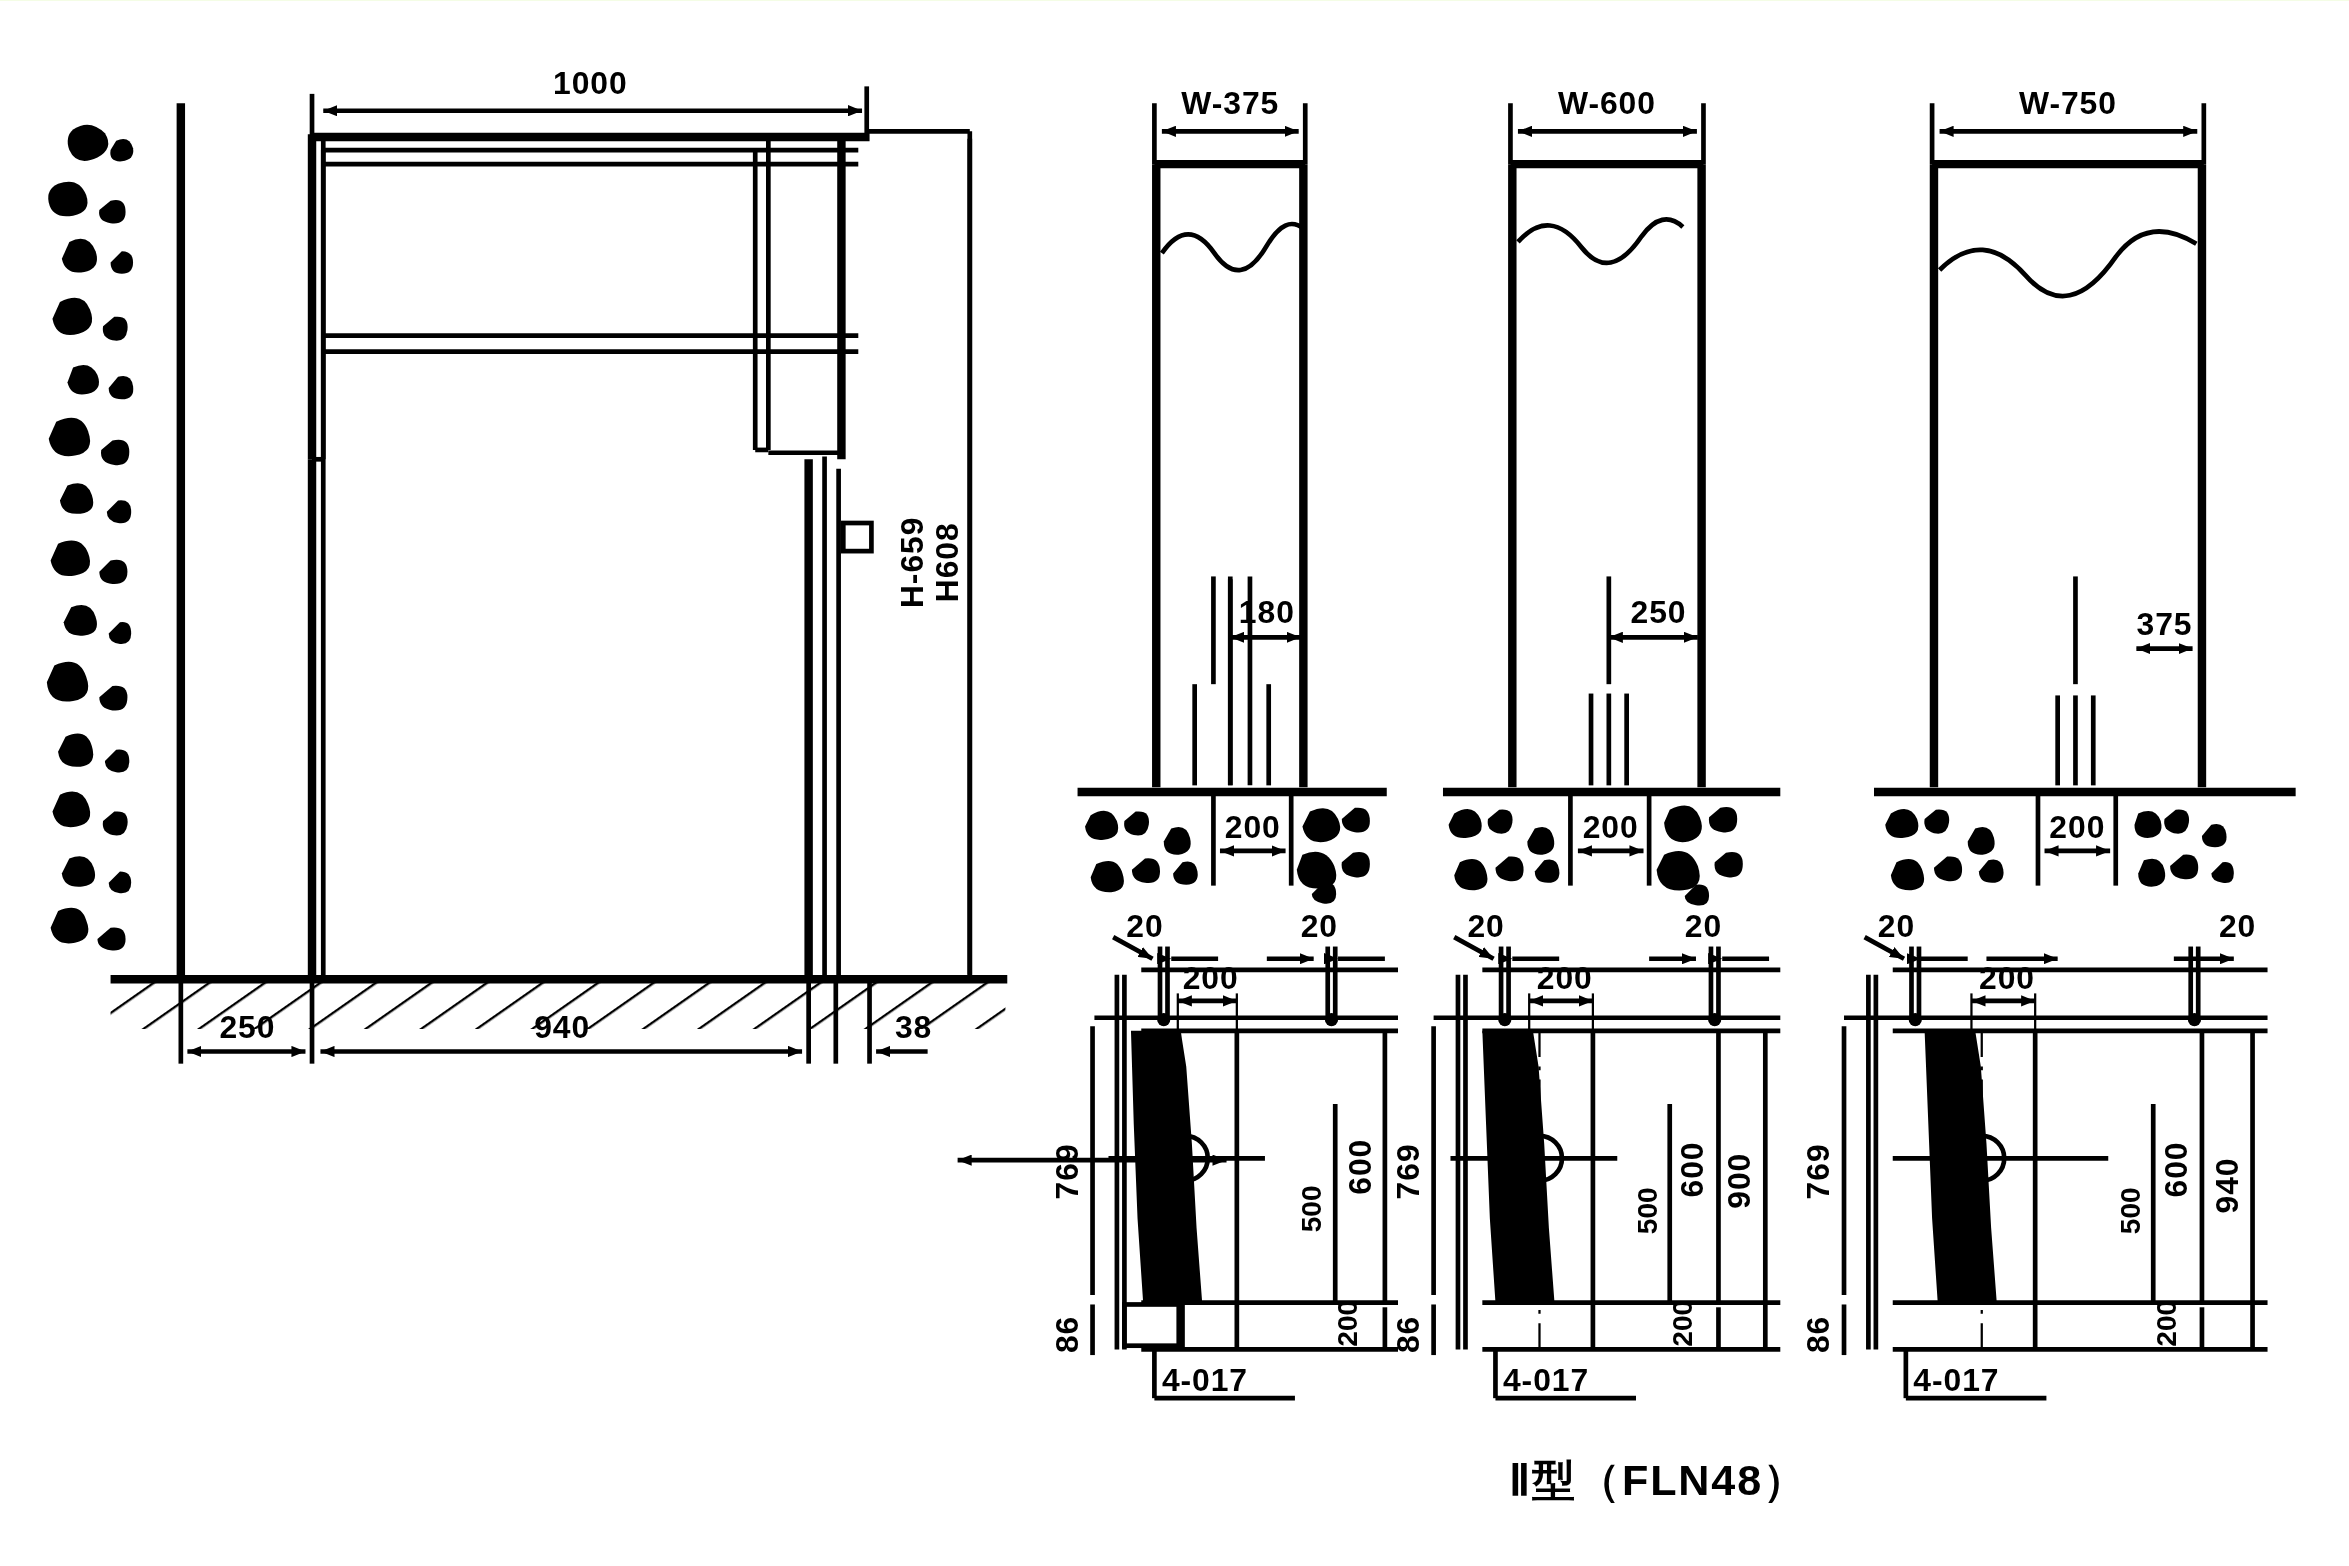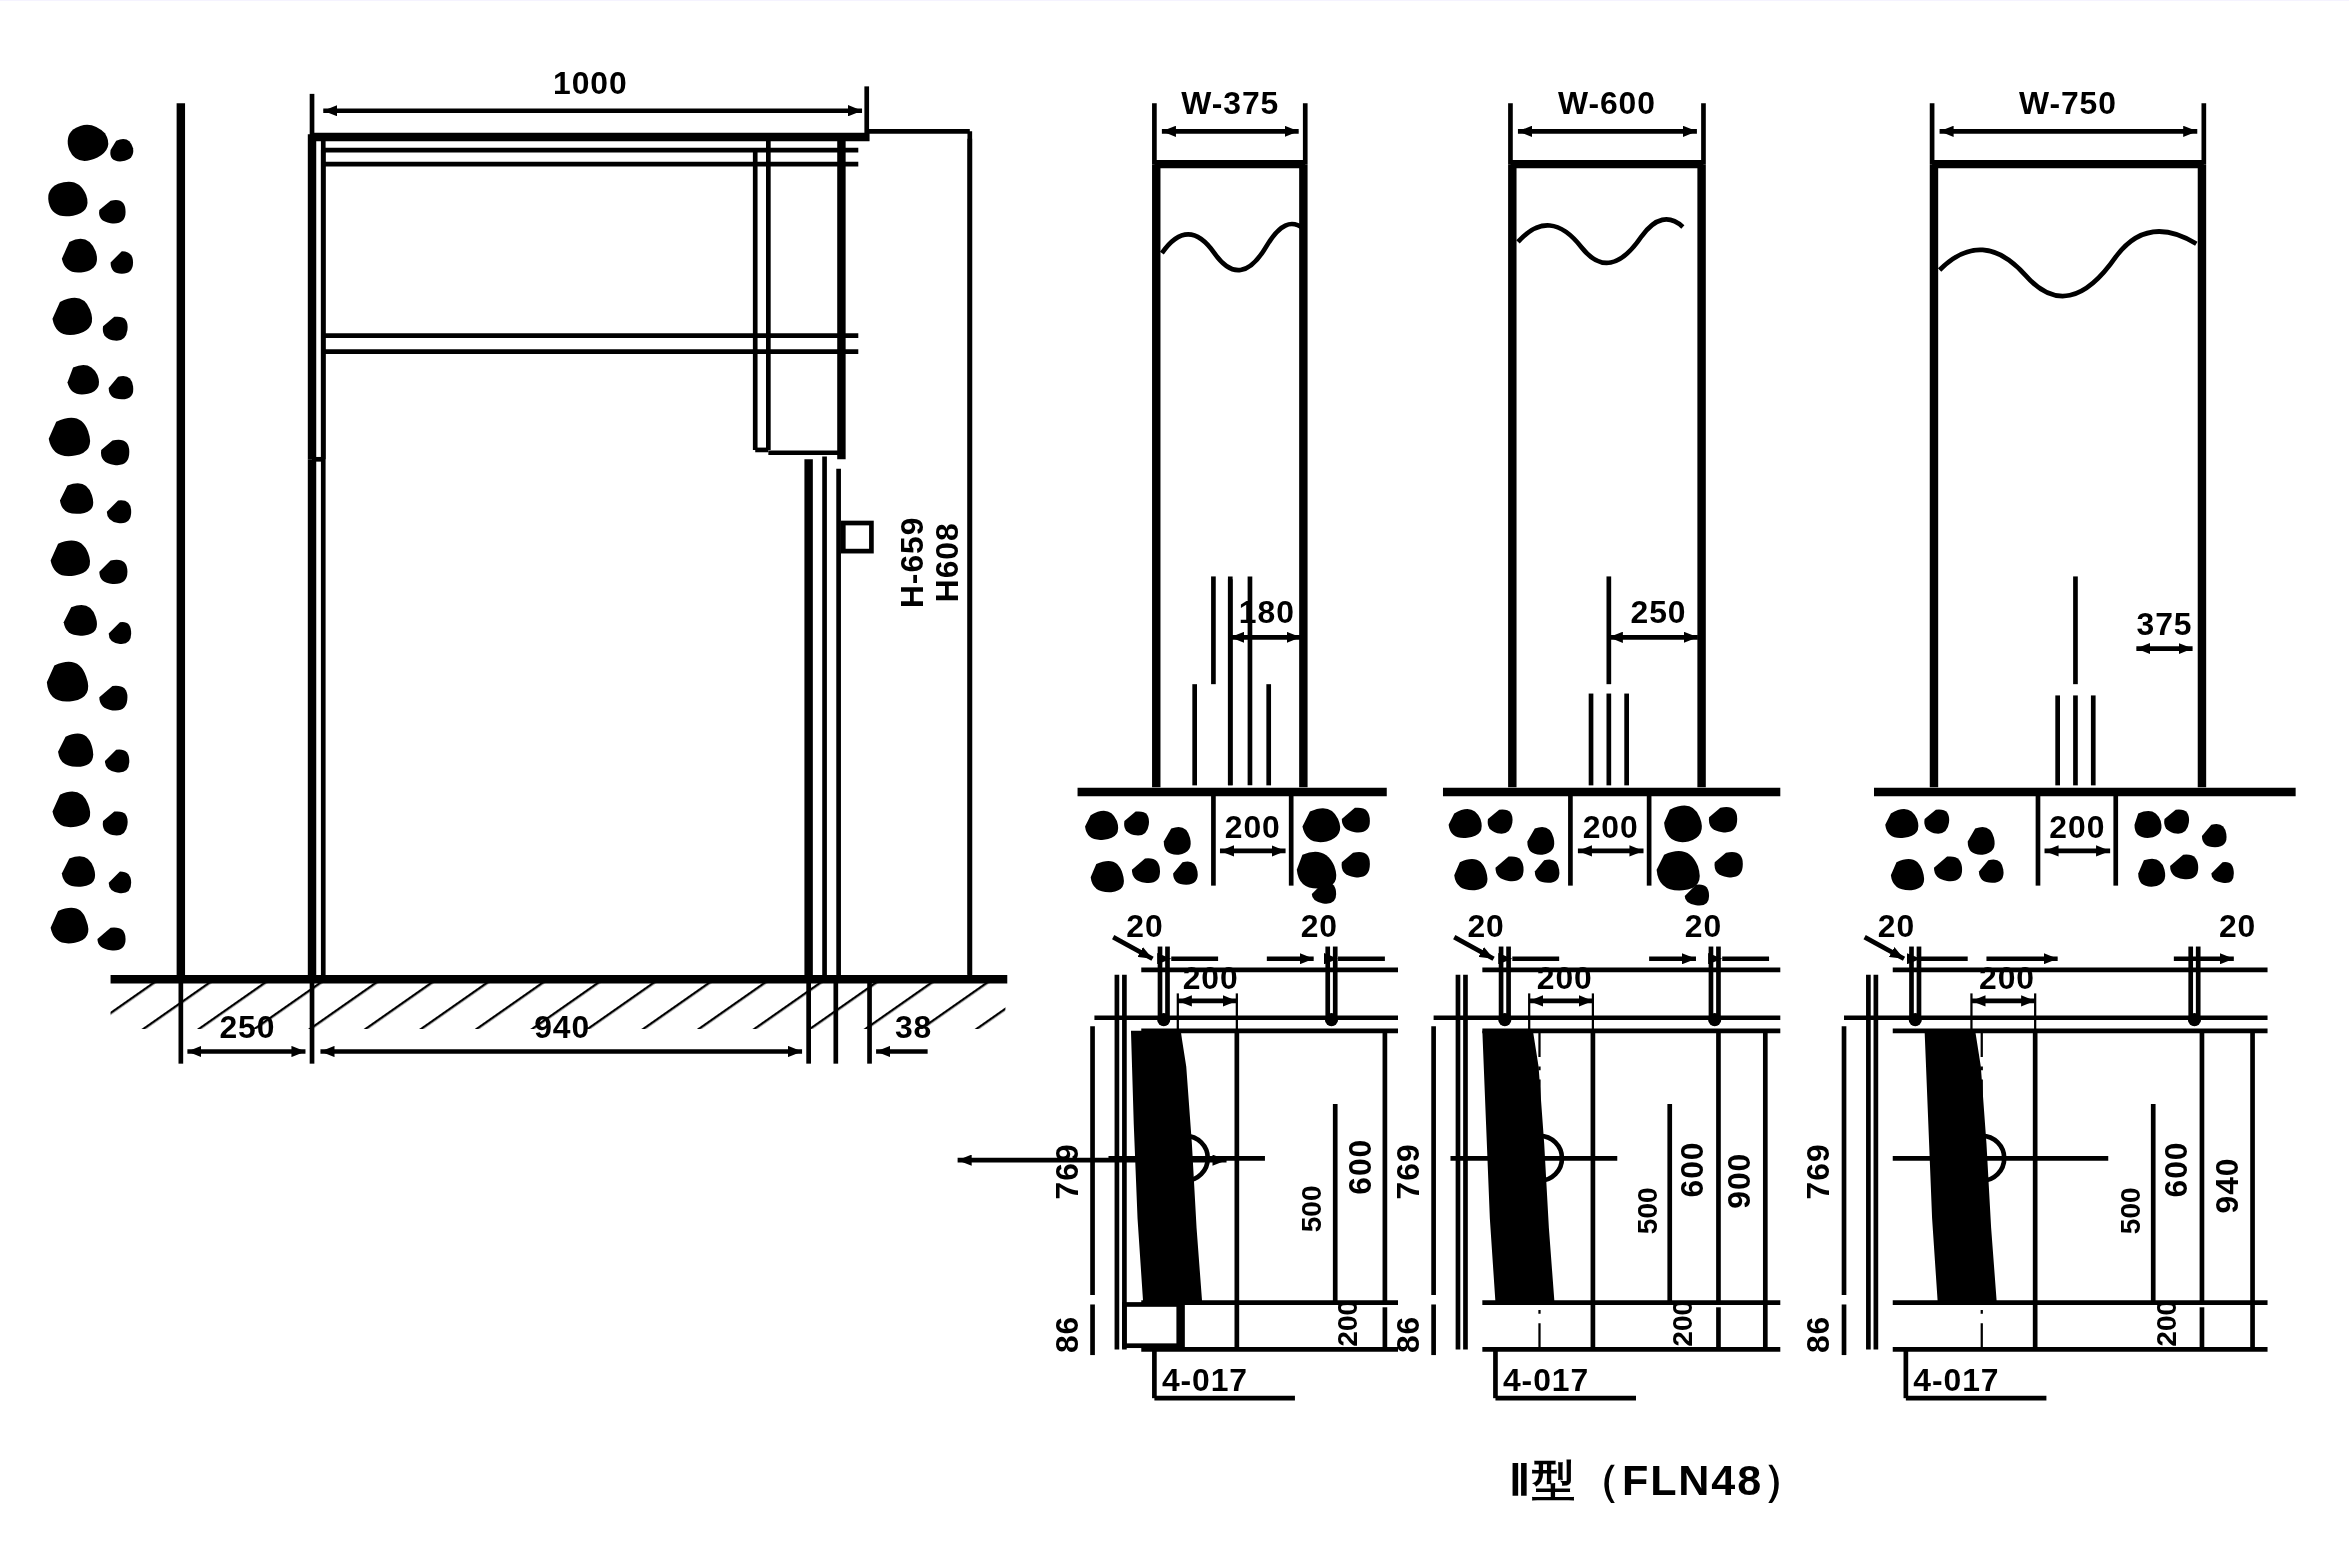--- a/index.html
+++ b/index.html
@@ -8,21 +8,21 @@
     background: #ffffff;
   }
   body {
     font-family: "Liberation Sans", sans-serif;
     color: #000000;
   }
   #sheet {
     position: relative;
     width: 2350px;
     height: 1567px;
-    background: #c4b5fd;
+    background: #bef264;
     overflow: hidden;
   }
   #sheet svg {
     display: block;
     width: 2350px;
     height: 1567px;
   }
   .dimtext {
     font-family: "Liberation Sans", sans-serif;
     font-size: 34px;

